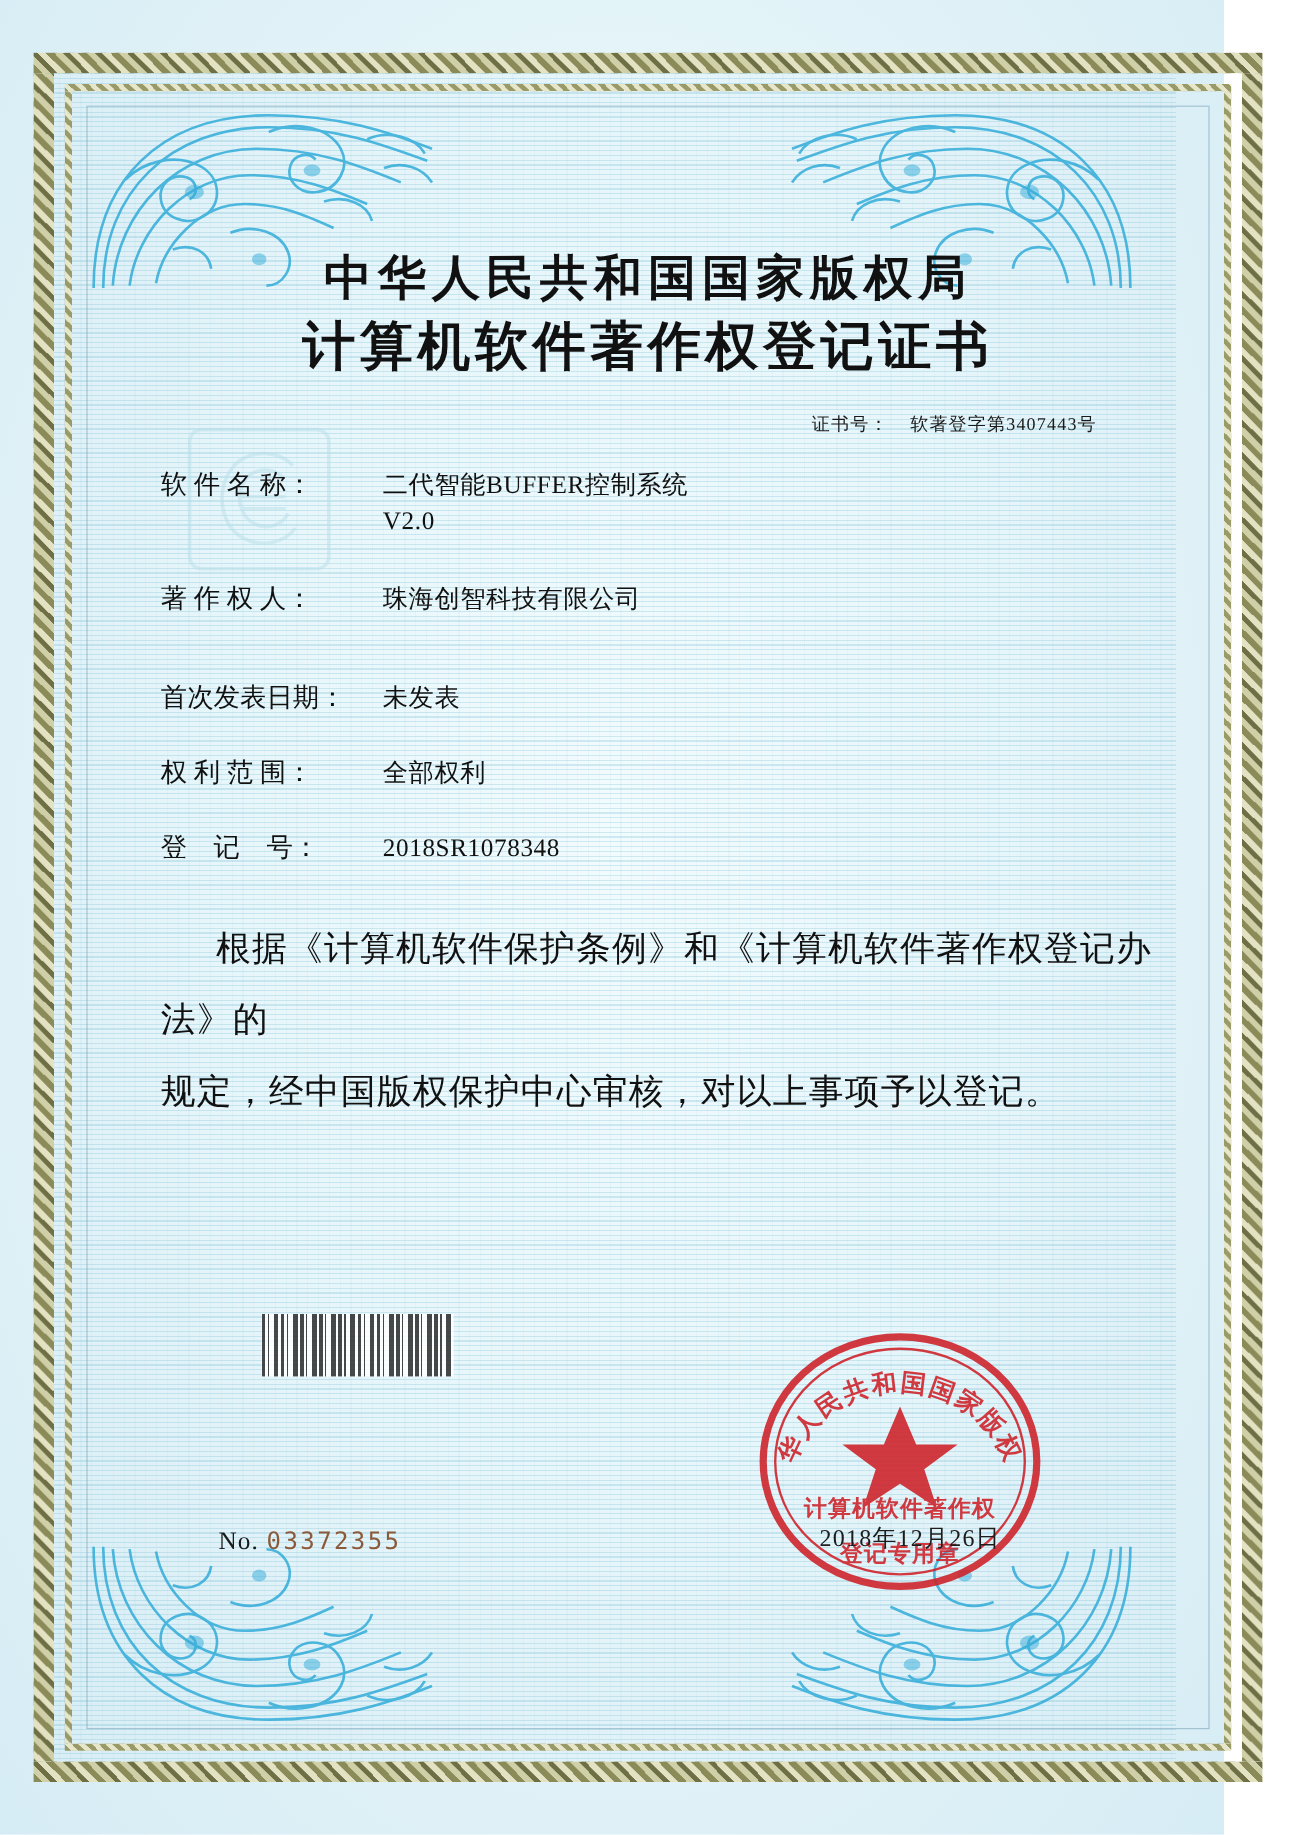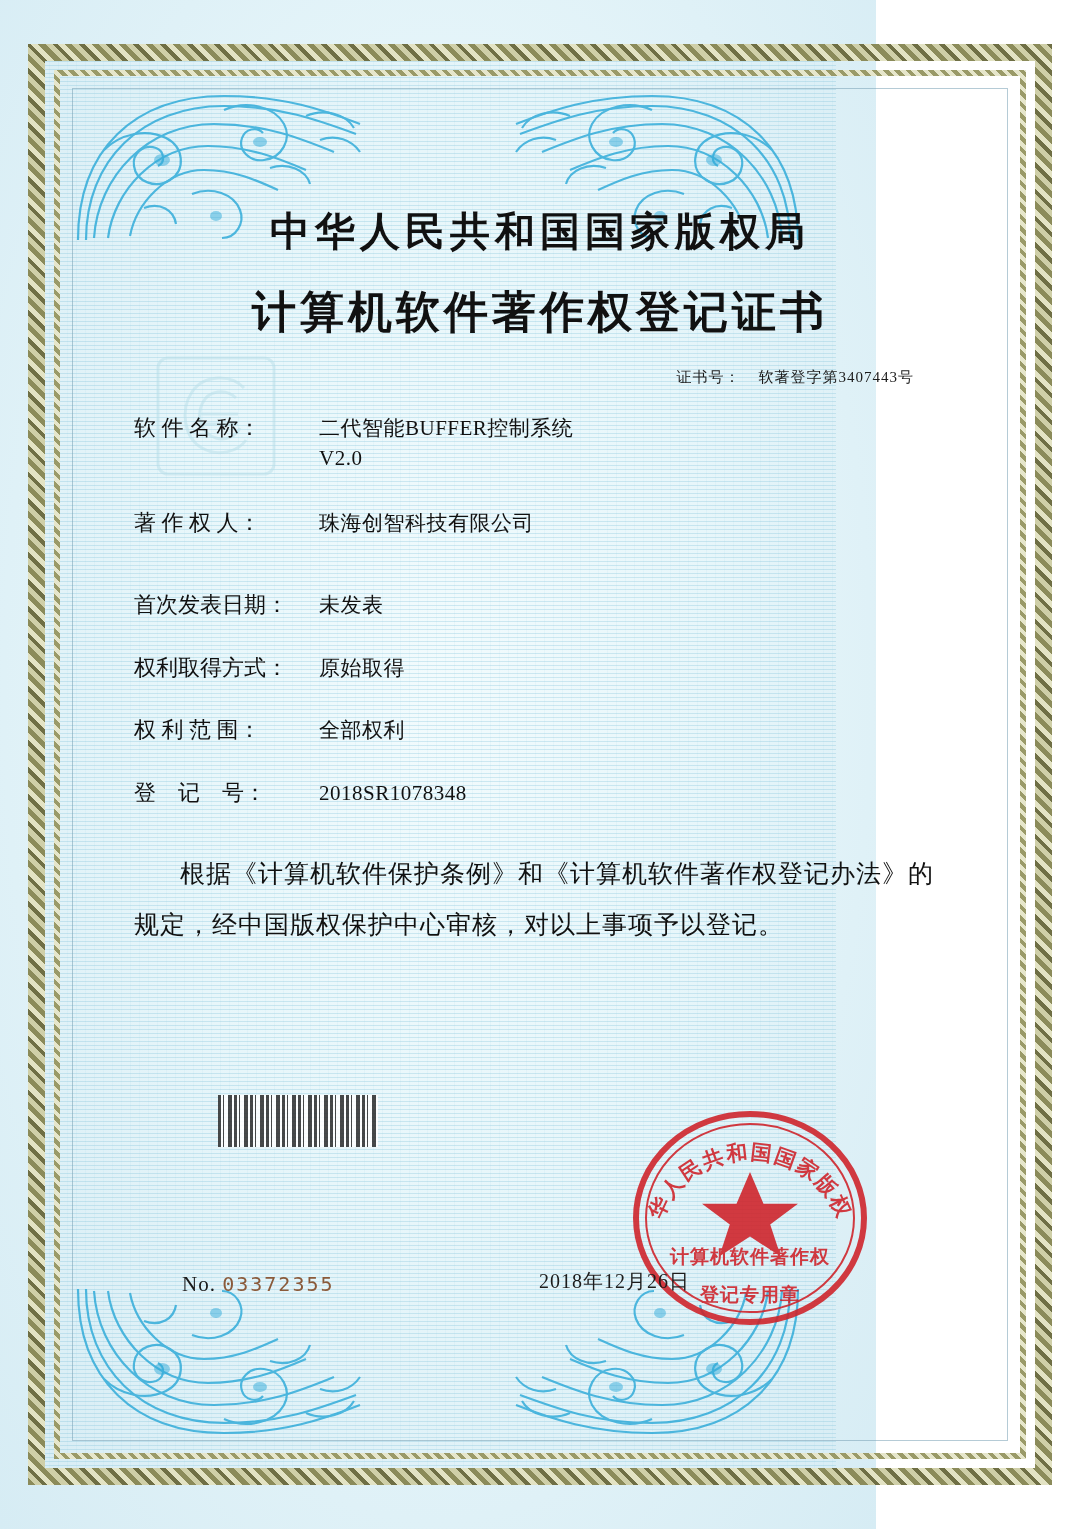--- a/index.html
+++ b/index.html
@@ -12,21 +12,21 @@
     height: 1529px;
     font-family: "Liberation Serif", "DejaVu Serif", serif;
     position: relative;
     overflow: hidden;
   }
 
   
   .certificate {
     position: absolute;
     left: 0; top: 0;
-    width: 876px;
+    width: 1020px;
     height: 1529px;
     background:
       radial-gradient(ellipse at 50% 45%, #f2fbfd 0%, #e7f6fa 45%, #dff1f7 70%, #d6ecf4 100%);
   }
 
   
   .guilloche {
     position: absolute;
     left: 40px; top: 55px;
     right: 40px; bottom: 55px;
@@ -107,21 +107,20 @@
     color: #111;
     margin-top: 108px;
     font-family: "DejaVu Serif", "Liberation Serif", serif;
   }
   .title-sub {
     text-align: center;
     font-size: 44px;
     font-weight: bold;
     letter-spacing: 4px;
     color: #111;
-    margin-top: 24px;
     font-family: "DejaVu Serif", "Liberation Serif", serif;
   }
   .cert-no {
     text-align: right;
     font-size: 15px;
     color: #1a1a1a;
     margin-top: 26px;
     padding-right: 56px;
     letter-spacing: 1px;
   }
@@ -149,21 +148,21 @@
     color: #111;
     line-height: 1.45;
     letter-spacing: 0.5px;
   }
   .field.name { margin-bottom: 34px; }
   .field.owner { margin-bottom: 52px; }
   .field.tight { margin-bottom: 32px; }
 
   .paragraph {
     margin-top: 40px;
-    font-size: 25px;
+    font-size: 29px;
     line-height: 2.05;
     color: #111;
     letter-spacing: 1px;
     padding-left: 24px;
     padding-right: 10px;
   }
   .paragraph .indent { display: inline-block; width: 46px; }
 
   
   .barcode {
@@ -358,24 +357,20 @@
         <div class="k">著 作 权 人：</div>
         <div class="v">珠海创智科技有限公司</div>
       </div>
 
 
       <div class="field tight">
         <div class="k">首次发表日期：</div>
         <div class="v">未发表</div>
       </div>
 
-      <div class="field tight">
-        <div class="k">权利取得方式：</div>
-        <div class="v">原始取得</div>
-      </div>
 
       <div class="field tight">
         <div class="k">权 利 范 围：</div>
         <div class="v">全部权利</div>
       </div>
 
       <div class="field tight">
         <div class="k">登　记　号：</div>
         <div class="v">2018SR1078348</div>
       </div>

